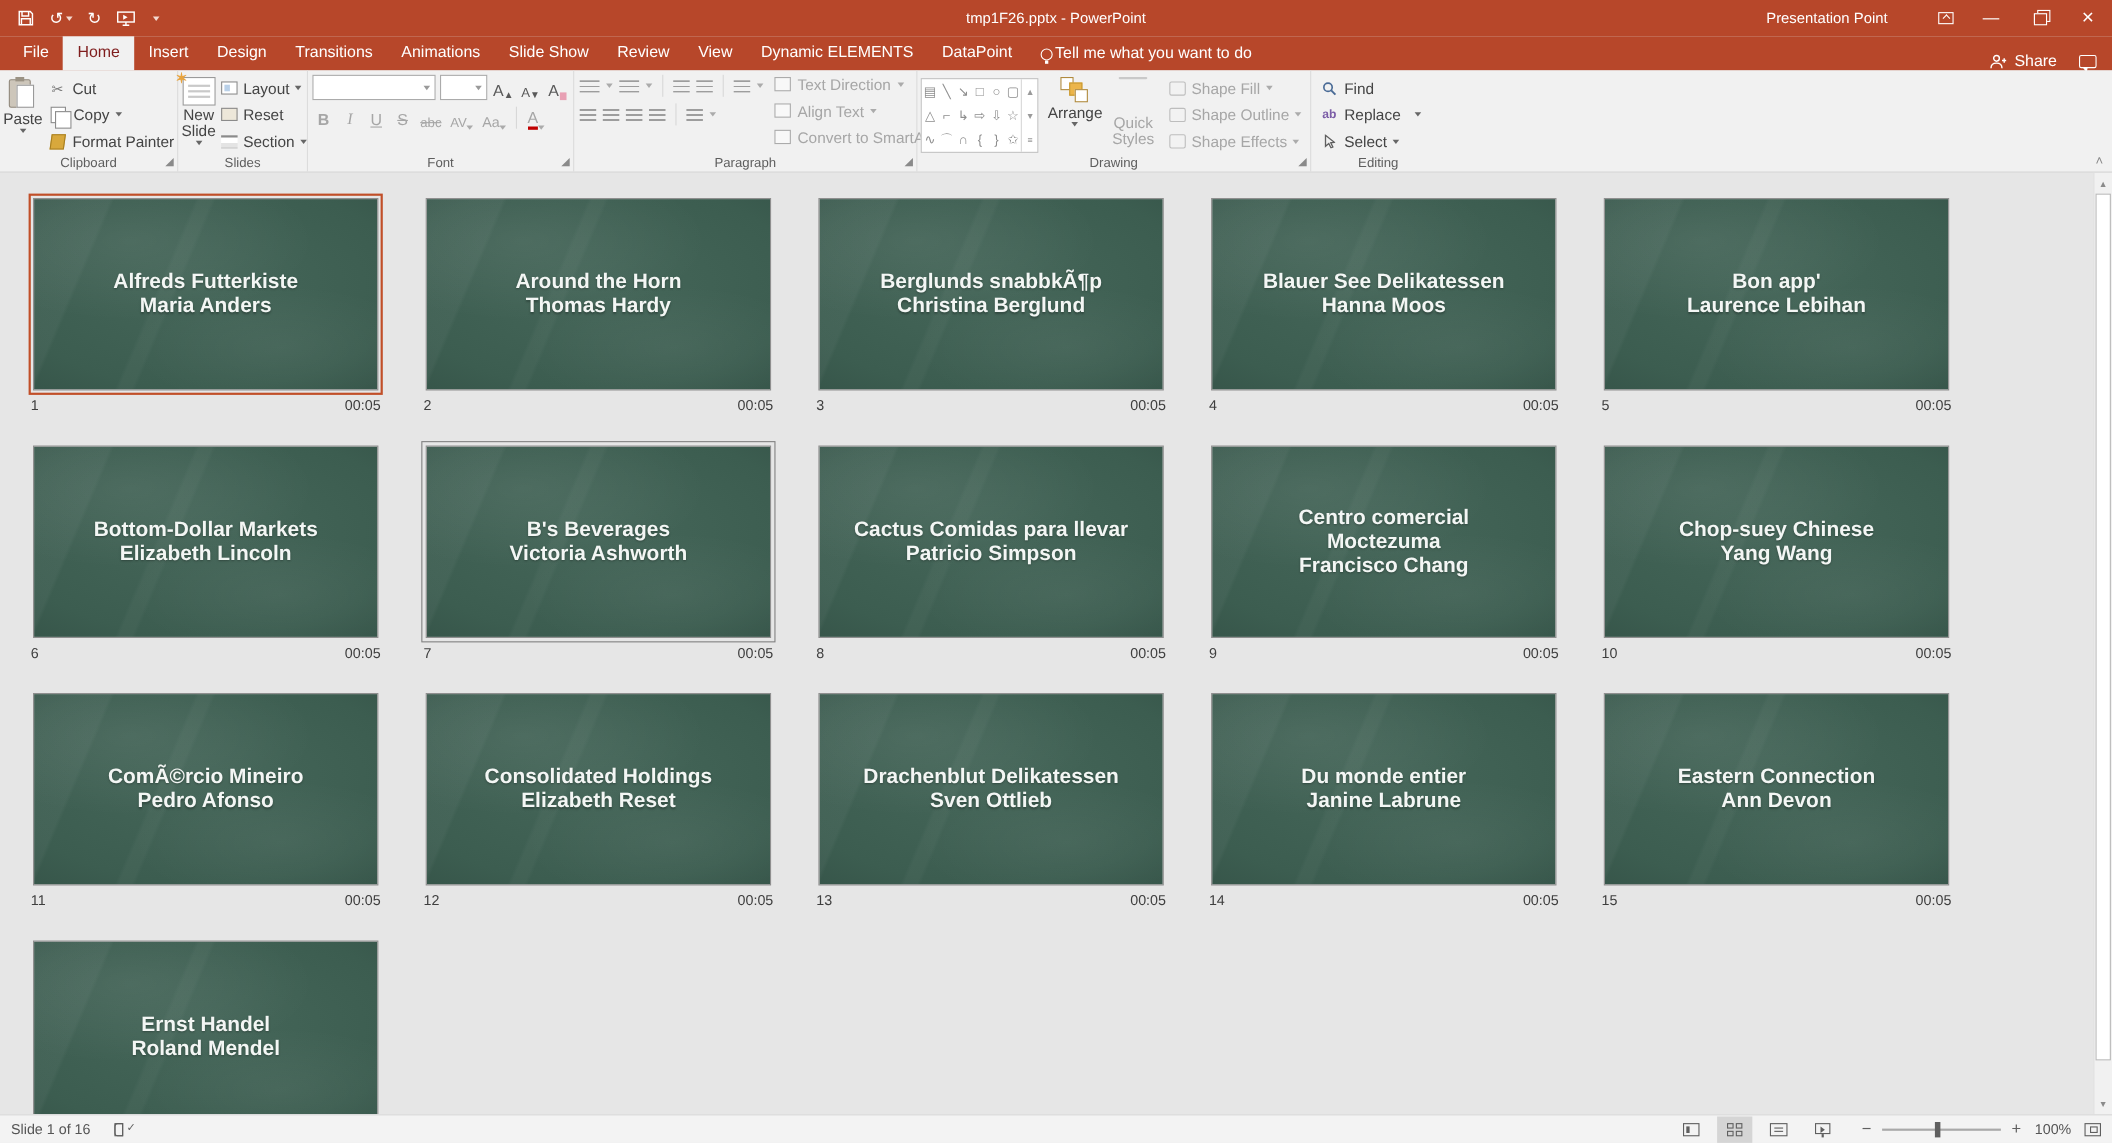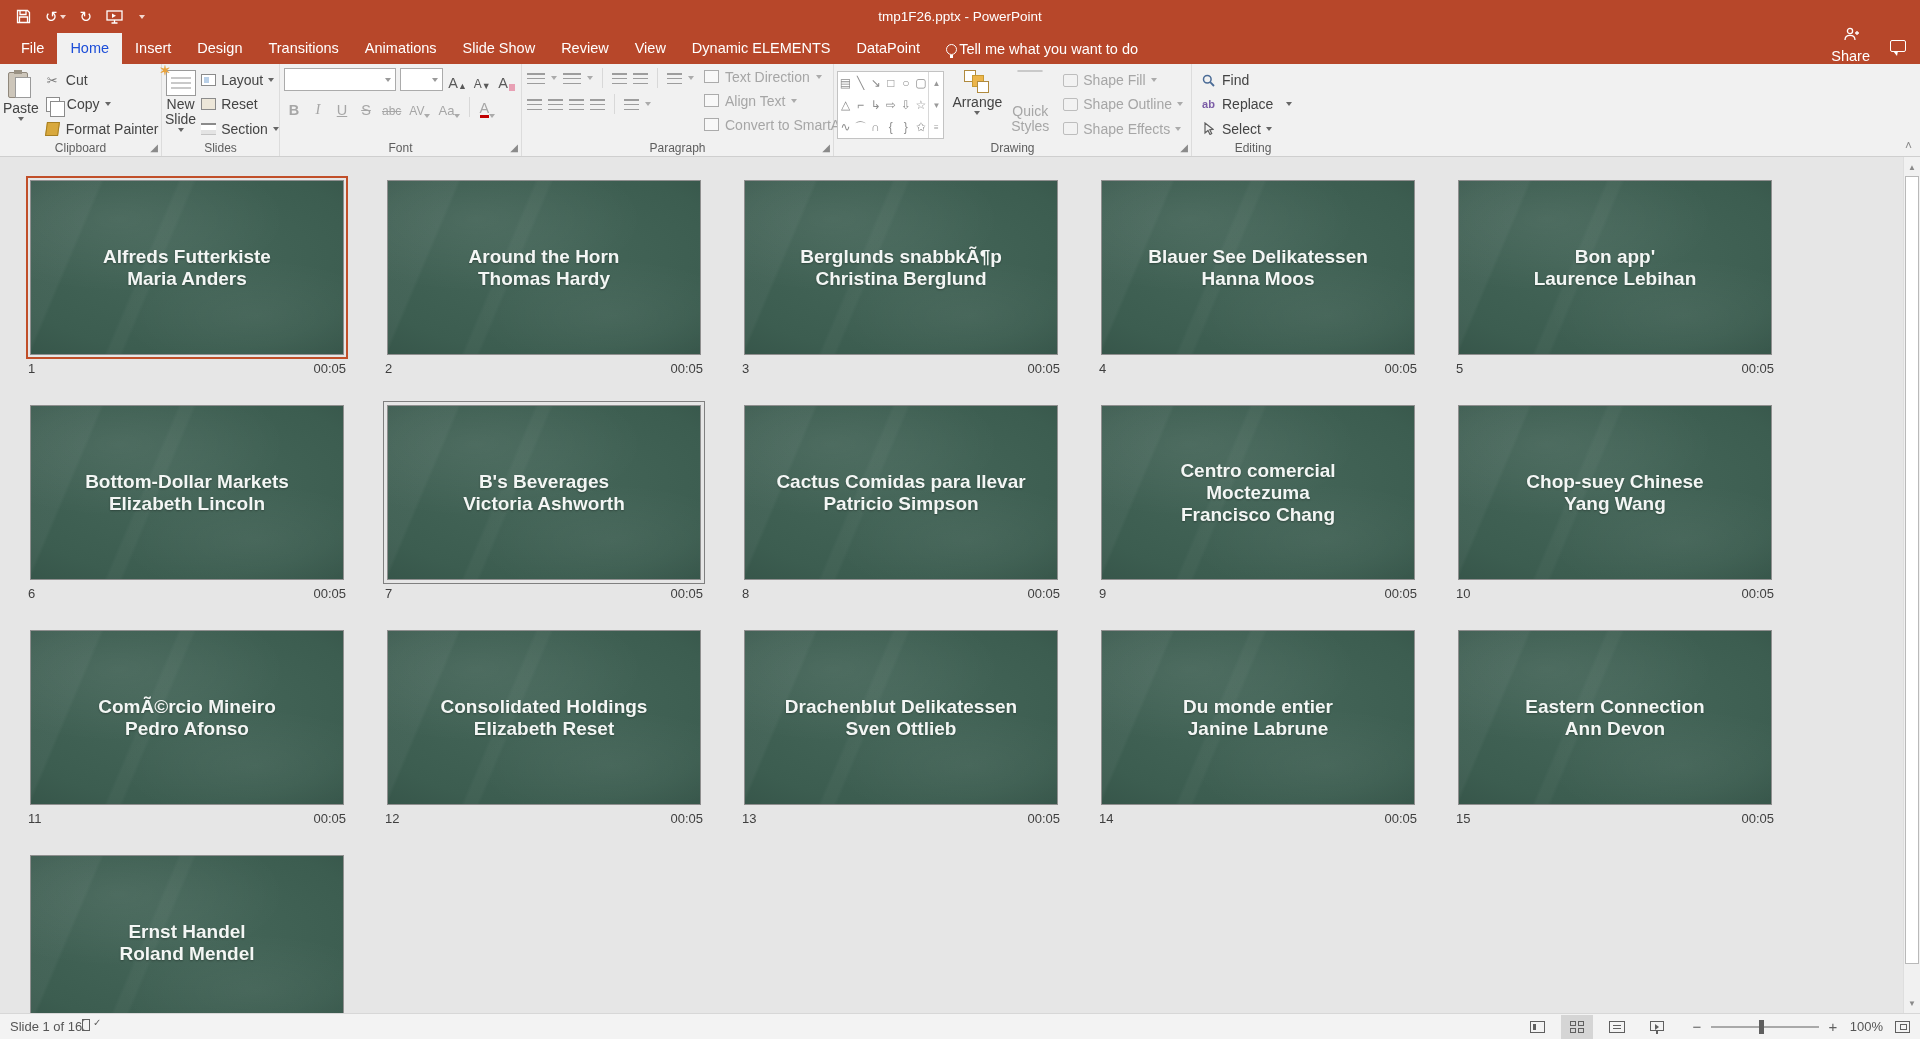--- a/index.html
+++ b/index.html
@@ -22,26 +22,26 @@
       border-left:1px solid #fff; border-top:1px solid #fff; transform:rotate(45deg); }
   .winbtn { width:44px; height:33px; display:flex; align-items:center; justify-content:center; font-size:15px; color:#fff; }
   .winbtn .restore { width:10px; height:9px; border:1px solid #fff; position:relative; background:#B7472A; }
   .winbtn .restore:before { content:""; position:absolute; left:2px; top:-4px; width:10px; height:9px; border:1px solid #fff; }
   .winbtn .restore:after { content:""; position:absolute; left:-1px; top:-1px; width:10px; height:9px; background:#B7472A; border:1px solid #fff; }
 
   
   .tabrow { position:absolute; top:33px; left:0; right:0; height:31px; background:#B7472A; display:flex; align-items:flex-end; }
   .tabs { display:flex; padding-left:8px; height:31px; }
   .tab { padding:0 13px; line-height:30px; font-size:14.5px; color:#fff; white-space:nowrap; cursor:default; }
-  .tab.active { background:#F1F1F1; color:#1d4ed8; }
+  .tab.active { background:#F1F1F1; color:#7f1d1d; }
   .tellme { display:flex; align-items:center; gap:2px; color:#fff; font-size:14.5px; padding:0 13px; line-height:30px; }
   .bulb { width:11px; height:11px; border:1.5px solid #fff; border-radius:50%; position:relative; }
   .bulb:after { content:""; position:absolute; left:2.5px; top:10px; width:3px; height:3px; background:#fff; }
   .tabrow-right { margin-left:auto; display:flex; align-items:center; gap:20px; padding-right:14px; color:#fff; }
-  .share { display:flex; align-items:center; gap:7px; font-size:14.5px;flex-direction:column; }
+  .share { display:flex; align-items:center; gap:7px; font-size:14.5px; }
   .comment-ic { width:16px; height:12px; border:1.5px solid #fff; border-radius:2px; position:relative; }
   .comment-ic:after { content:""; position:absolute; left:2px; bottom:-5px; width:0; height:0;
       border-left:4px solid transparent; border-right:1px solid transparent; border-top:5px solid #fff; }
 
   
   .ribbon { position:absolute; top:64px; left:0; right:0; height:93px; background:#F1F1F1; border-bottom:1px solid #CFCFCF; display:flex; }
   .group { height:92px; display:flex; flex-direction:column; border-right:1px solid #DCDCDC; position:relative; }
   .gcontent { height:77px; display:flex; padding:3px 3px 0 3px; }
   .glabel { height:15px; text-align:center; font-size:12px; color:#5E5E5E; position:relative; line-height:14px; }
   .launcher { position:absolute; right:3px; top:0; font-size:10px; color:#8A8A8A; line-height:13px; }
@@ -132,21 +132,21 @@
 
   
   .vscroll { position:absolute; top:0; right:0; width:17px; height:856px; background:#F1F1F1; border-left:1px solid #DEDEDE; }
   .varrow { position:absolute; left:0; width:16px; height:16px; display:flex; align-items:center; justify-content:center; font-size:8px; color:#8A8A8A; }
   .varrow.up { top:2px; } .varrow.down { bottom:2px; }
   .vthumb { position:absolute; left:1px; top:19px; width:14px; height:788px; background:#FFFFFF; border:1px solid #B9B9B9; }
 
   
   .statusbar { position:absolute; bottom:0; left:0; right:0; height:26px; background:#F3F3F3; border-top:1px solid #D7D7D7;
                display:flex; align-items:center; font-size:13px; color:#555; }
-  .sb-left { display:flex; align-items:flex-start; padding-left:10px; }
+  .sb-left { display:flex; align-items:flex-end; gap:22px; padding-left:10px; }
   .sb-right { margin-left:auto; display:flex; align-items:center; gap:8px; padding-right:10px; }
   .viewbtn { width:32px; height:24px; display:flex; align-items:center; justify-content:center; }
   .viewbtn.active { background:#D5D5D5; }
   .vn-ic { width:15px; height:12px; border:1px solid #5F5F5F; position:relative; }
   .vn-ic:after { content:""; position:absolute; left:2px; top:2px; bottom:2px; width:3px; background:#5F5F5F; }
   .vs-ic { width:14px; height:12px; display:grid; grid-template-columns:6px 6px; grid-template-rows:5px 5px; gap:2px; }
   .vs-ic i { border:1.5px solid #5F5F5F; }
   .vr-ic { width:16px; height:12px; border:1px solid #5F5F5F; position:relative; }
   .vr-ic:after { content:""; position:absolute; left:3px; right:3px; top:3px; height:1px; background:#5F5F5F; box-shadow:0 3px 0 #5F5F5F; }
   .vp-ic { width:14px; height:10px; border:1px solid #5F5F5F; position:relative; margin-top:-2px; }
@@ -189,20 +189,31 @@
             <rect x="1" y="1" width="15" height="9" fill="none" stroke="#fff" stroke-width="1.3"></rect>
             <path d="M6 3.5 l4 2.2 -4 2.2 z" fill="#fff"></path>
             <path d="M8.5 10 v3 M5.5 13 h6" stroke="#fff" stroke-width="1.3"></path>
           </svg>
       </span>
       <span class="qbtn">
           <span class="tinycaret"></span>
         </span>
     </div>
     <div class="tb-title">tmp1F26.pptx - PowerPoint</div>
+    <div class="tb-right">
+      <span class="tb-account">Presentation Point</span>
+      <span class="ribbon-opts">
+          <span class="box"></span>
+        </span>
+      <span class="winbtn">—</span>
+      <span class="winbtn">
+          <span class="restore"></span>
+        </span>
+      <span class="winbtn" style="font-size:19px;">×</span>
+    </div>
   </div>
 
   <div class="tabrow">
     <div class="tabs">
         <div class="tab">File</div>
         <div class="tab active">Home</div>
         <div class="tab">Insert</div>
         <div class="tab">Design</div>
         <div class="tab">Transitions</div>
         <div class="tab">Animations</div>

